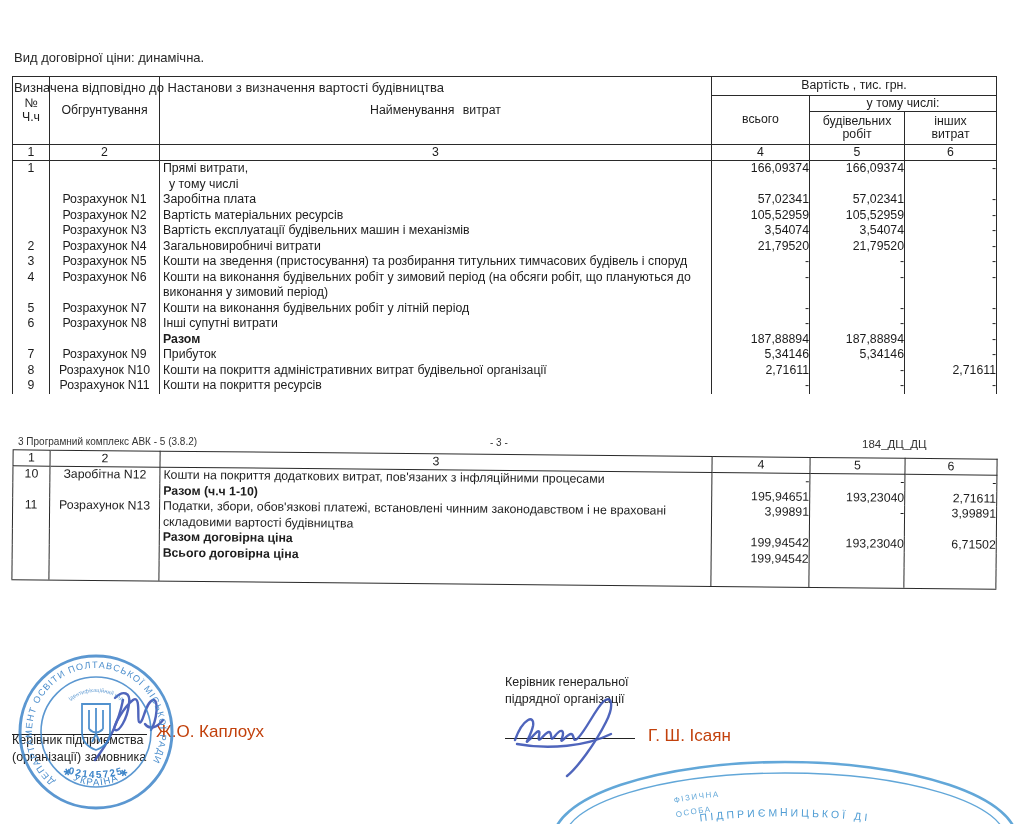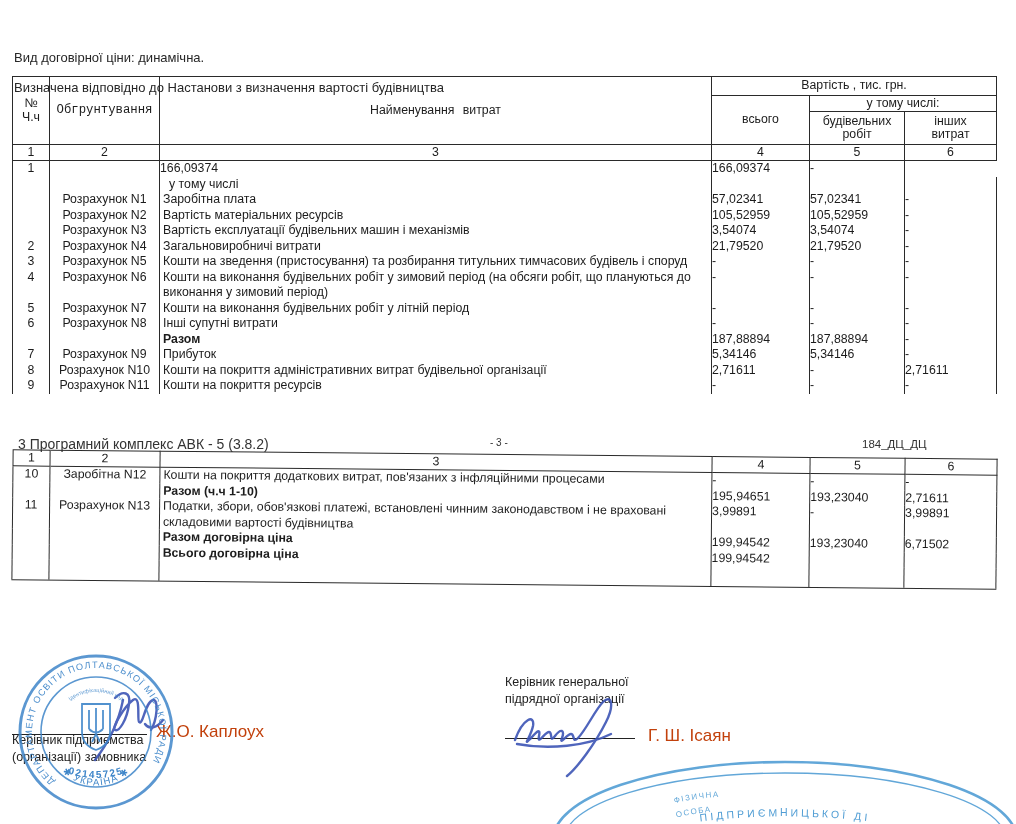--- a/index.html
+++ b/index.html
@@ -20,66 +20,67 @@
   .bl{border-left:1px solid #2a2a2a;}
   .t1head{border-top:1.5px solid #2a2a2a;
           grid-template-rows:19px 16px 33px 16px;}
   .drow{display:grid;grid-template-columns:38px 110px 552px 98px 95px 92px;
         align-items:start;}
   .drow .c{border-right:1px solid #2a2a2a;line-height:15.5px;min-height:15.5px;
            box-sizing:border-box;height:100%;}
   .drow .c0{border-left:1px solid #2a2a2a;text-align:center;}
   .drow .c1{text-align:center;}
   .drow .c2{padding-left:3px;}
-  .drow .c3,.drow .c4,.drow .c5{text-align:left;}
+  .drow .c3,.drow .c4,.drow .c5{text-align:right;}
   .drow.bold .c2{font-weight:bold;}
   .drow .c2.ind{padding-left:9px;}
   .drow.spacer .c{min-height:20px;}
   .t2wrap{transform:rotate(0.55deg);transform-origin:50% 50%;}
   .t2 .hcell{border-top:1.2px solid #2a2a2a;}
   .t2bottom{border-bottom:1.5px solid #2a2a2a;}
   .wsp{word-spacing:5px;}
   
-  .pager{font-size:14px;color:#333;}
+  .pager{font-size:10px;color:#333;}
   
   .role{font-size:12.5px;line-height:17px;color:#222;}
   .sigline{position:absolute;border-bottom:1.2px solid #222;height:0;}
   .signame{font-size:17px;color:#c2410c;}
   svg{position:absolute;}
 </style>
 </head>
 <body>
 
 <div class="abs topline" style="left:14px;top:6px;">Вид договірної ціни:  динамічна.</div>
 <div class="abs topline" style="left:14px;top:36px;">Визначена відповідно до Настанови з визначення вартості будівництва</div>
 
 <div class="tbl" style="top:76px;">
   <div class="grid t1head">
     <div class="hcell bl" style="grid-column:1;grid-row:1/4;flex-direction:column;">
       <div>№</div>
       <div>Ч.ч</div>
     </div>
-    <div class="hcell" style="grid-column:2;grid-row:1/4;font-family:Liberation Mono, monospace;">Обгрунтування</div>
+    <div class="hcell" style="grid-column:2;grid-row:1/4;">Обгрунтування</div>
     <div class="hcell wsp" style="grid-column:3;grid-row:1/4;">Найменування витрат</div>
     <div class="hcell" style="grid-column:4/7;grid-row:1;">Вартість , тис. грн.</div>
     <div class="hcell" style="grid-column:4;grid-row:2/4;">всього</div>
     <div class="hcell" style="grid-column:5/7;grid-row:2;">у тому числі:</div>
     <div class="hcell" style="grid-column:5;grid-row:3;padding:0 16px;">будівельних робіт</div>
     <div class="hcell" style="grid-column:6;grid-row:3;padding:0 18px;">інших витрат</div>
     <div class="hcell bl" style="grid-column:1;grid-row:4;">1</div>
     <div class="hcell" style="grid-column:2;grid-row:4;">2</div>
     <div class="hcell" style="grid-column:3;grid-row:4;">3</div>
     <div class="hcell" style="grid-column:4;grid-row:4;">4</div>
     <div class="hcell" style="grid-column:5;grid-row:4;">5</div>
     <div class="hcell" style="grid-column:6;grid-row:4;">6</div>
   </div>
   <div>
       <div class="drow">
         <div class="c c0">1</div>
         <div class="c c1"></div>
+        <div class="c c2">Прямі витрати,</div>
         <div class="c c3">166,09374</div>
         <div class="c c4">166,09374</div>
         <div class="c c5">-</div>
       </div>
       <div class="drow">
         <div class="c c0"></div>
         <div class="c c1"></div>
         <div class="c c2 ind">у тому числі</div>
         <div class="c c3"></div>
         <div class="c c4"></div>

